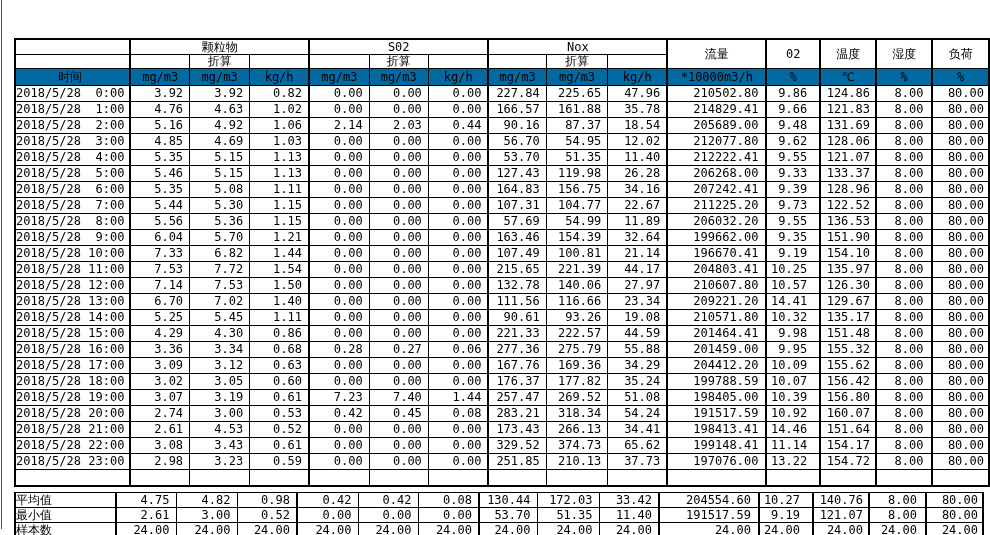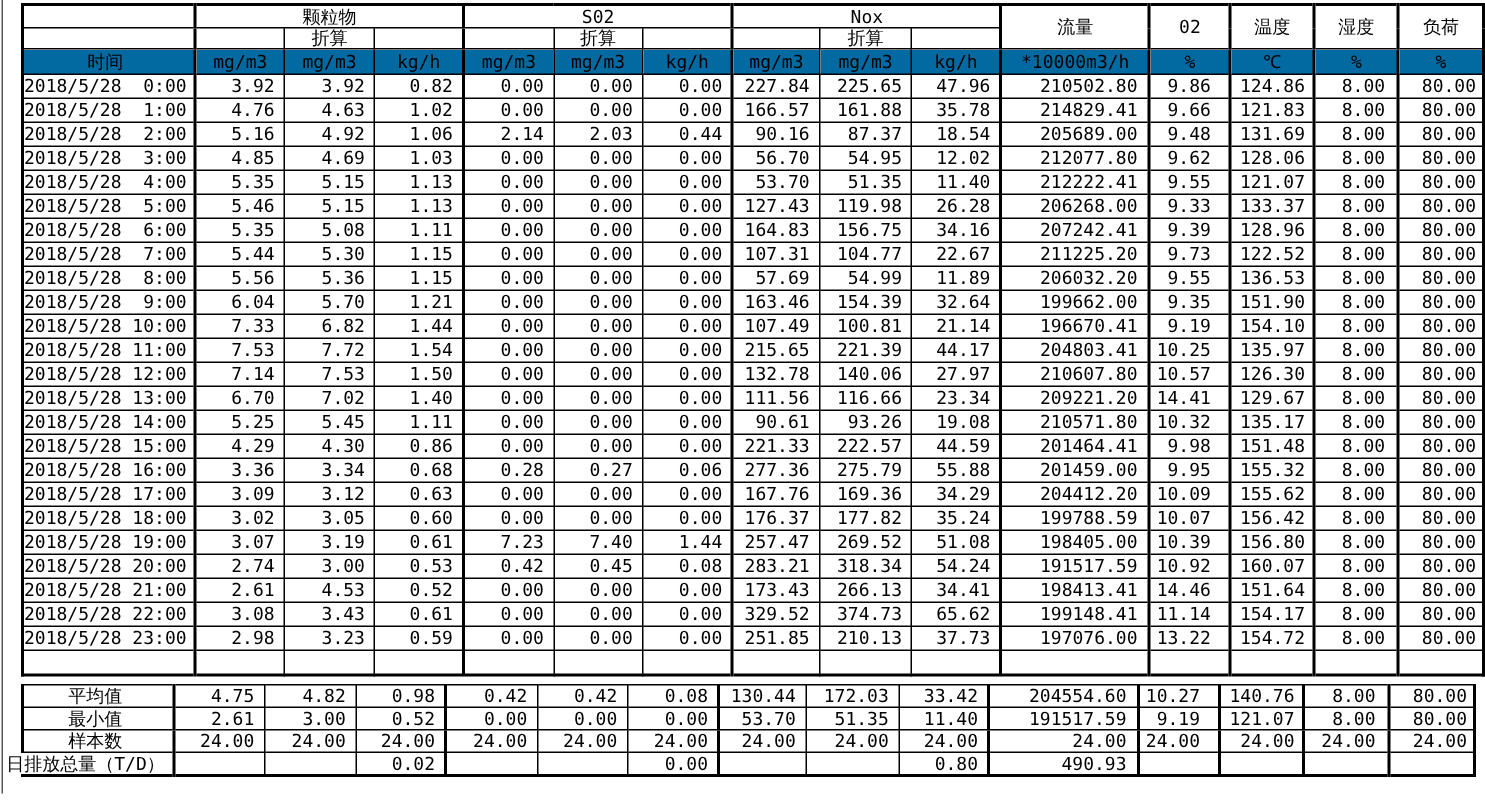--- a/index.html
+++ b/index.html
@@ -4,40 +4,40 @@
 <style>
   html,body { margin:0; padding:0; }
   body {
     width:990px; height:535px; background:#ffffff; overflow:hidden; position:relative;
     font-family:"DejaVu Sans Mono","Liberation Mono",monospace;
     font-size:12px; color:#000;
   }
   .sheet { position:absolute; top:2px; left:14px; }
   .edge-line { position:absolute; left:1px; top:0; width:1px; height:529px; background:#555; }
   table { border-collapse:collapse; table-layout:fixed; }
-  table.main { border:2px solid #000; }
+  table.main { border:2px solid #000;margin-top:36px; }
   table.summary { border:2px solid #000; border-top:1px solid #000; margin-top:5px; }
   td {
     border:1px solid #000; padding:0; overflow:hidden; white-space:pre;
     height:15px; line-height:15px; vertical-align:middle;
   }
   table.summary td { height:14px; line-height:14px; }
   thead td { text-align:center; }
   .hr1 td { height:14px; line-height:14px; }
   .hr2 td { height:13px; line-height:13px; }
   .green td { background:#0369a1; text-align:center; height:16px; line-height:16px; }
   .sec { border-left:2px solid #000; }
   .c-time { text-align:right; padding-right:5px; }
   .num { text-align:right; padding-right:6px; }
   .v9  { padding-right:7px; }
   .v10 { padding-right:12px; }
   .v11 { padding-right:5px; }
   .v12 { padding-right:8px; }
   .v13 { padding-right:4px; }
-  .c-label { text-align:center; padding-right:4px; }
+  .c-label { text-align:left; padding-right:4px; }
   .c-label.total { text-align:center; overflow:visible; }
   .c-label.total .lbl { display:inline-block; margin-left:-13px; background:#fff; position:relative; white-space:pre; }
 </style>
 </head>
 <body>
 
 <div class="edge-line"></div>
 
 <div class="sheet">
 

